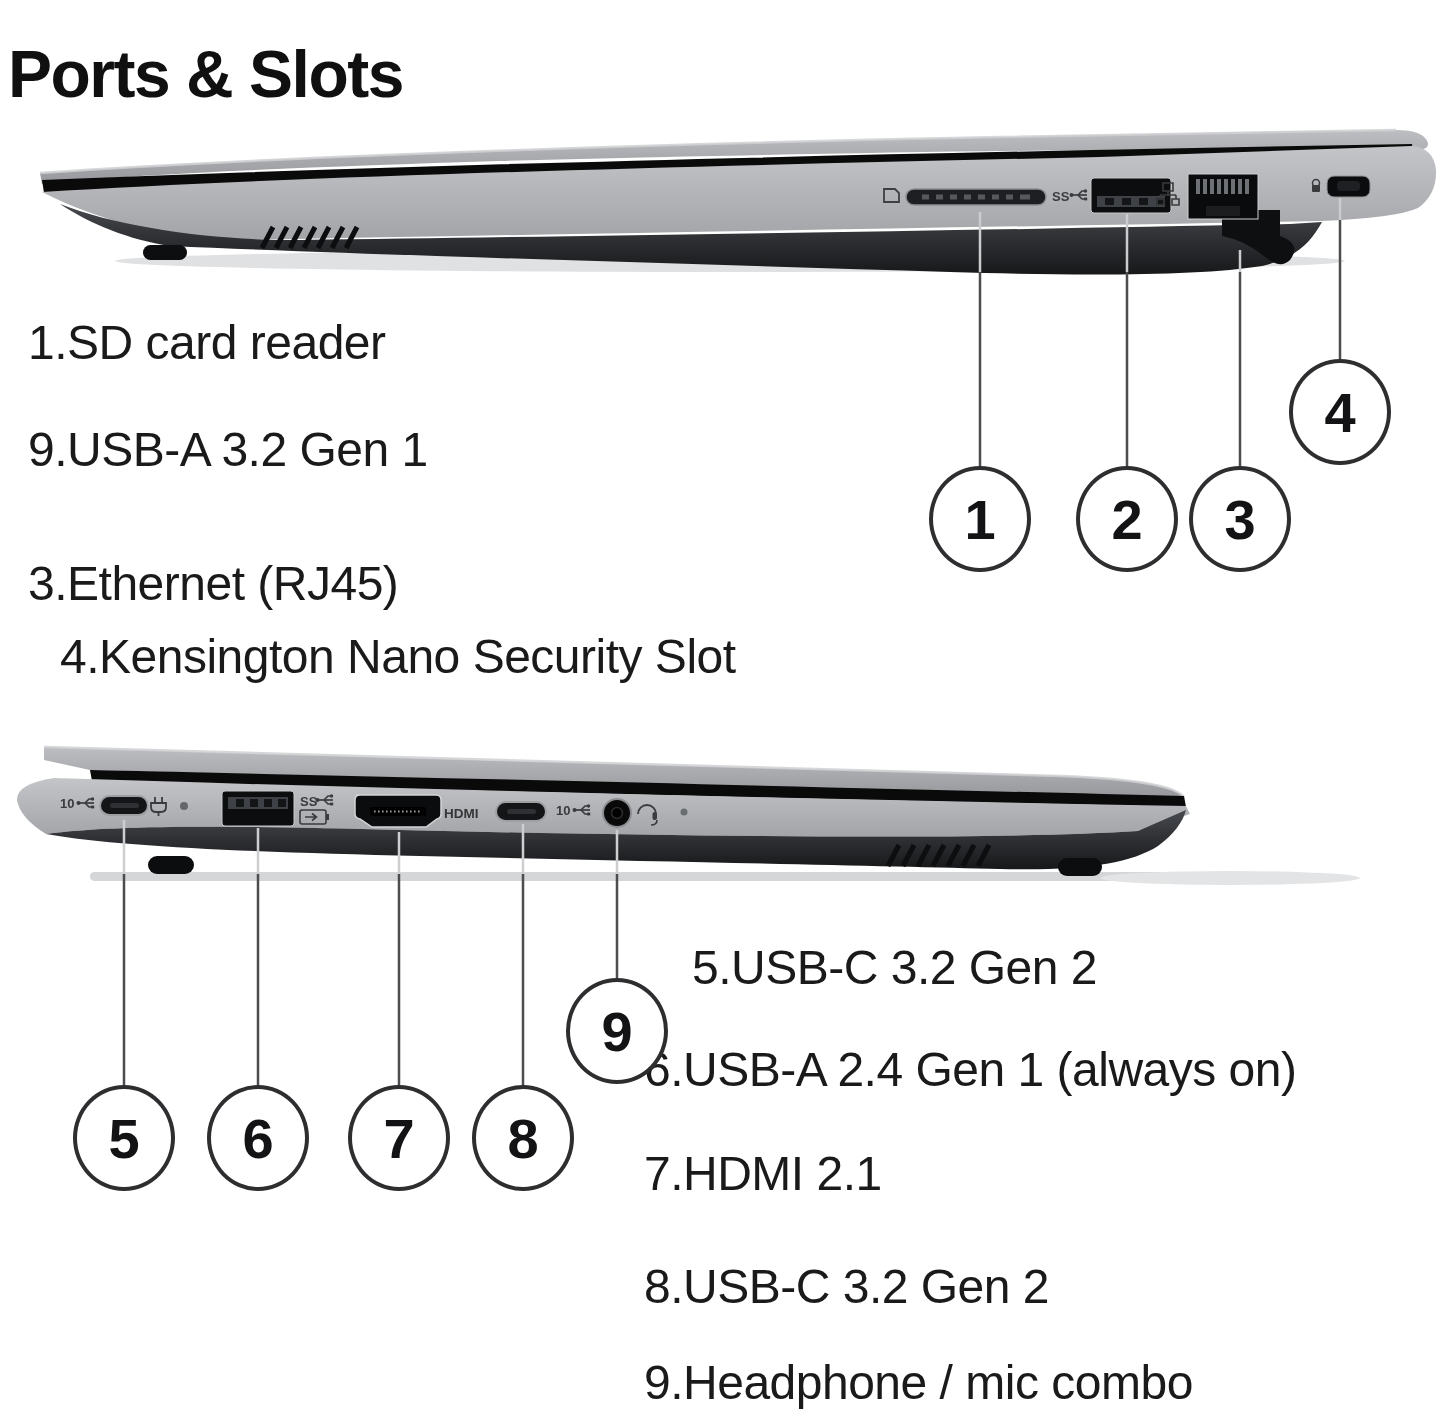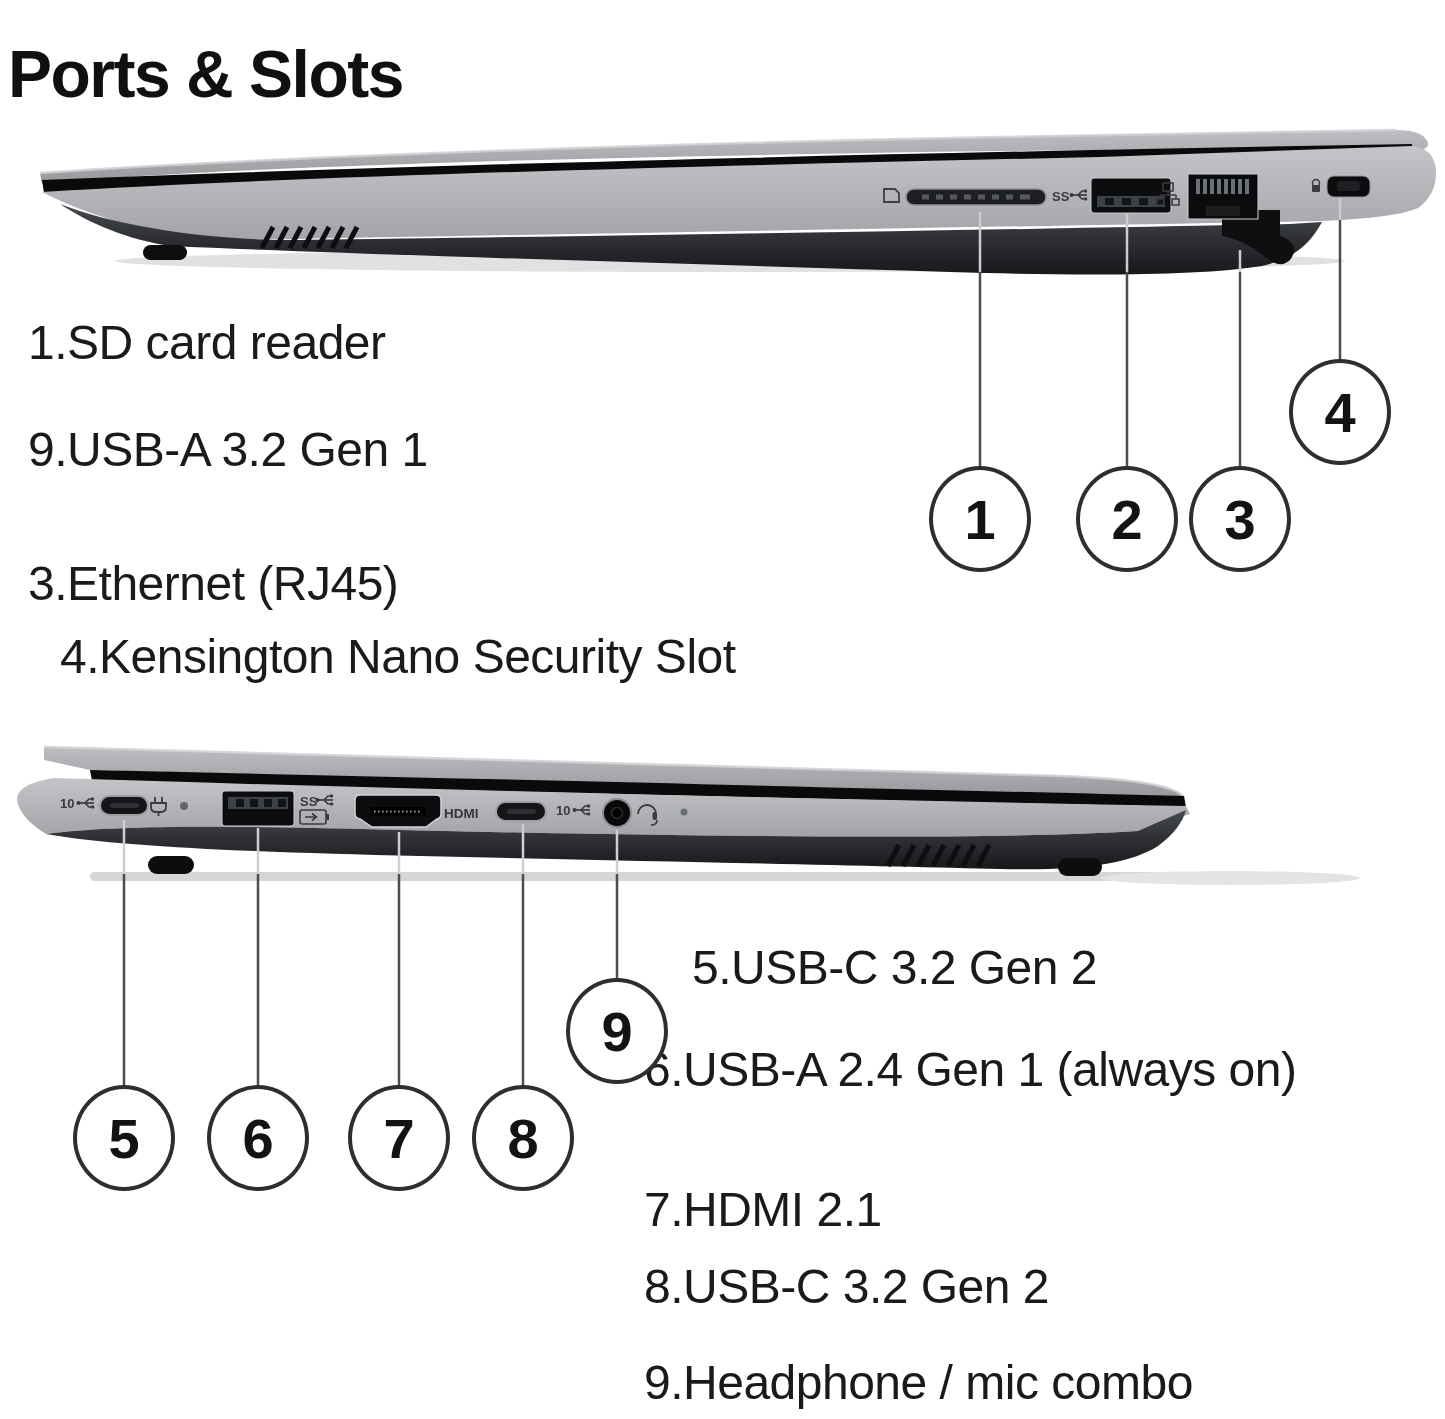--- a/index.html
+++ b/index.html
@@ -222,15 +222,15 @@
 <div class="callout" style="left:472px;top:1085px;">8</div>
 <div class="callout" style="left:566px;top:978px;">9</div>
 
 <div class="legend-item" style="left:28px;top:315px;">1.SD card reader</div>
 <div class="legend-item" style="left:28px;top:422px;">9.USB-A 3.2 Gen 1</div>
 <div class="legend-item" style="left:28px;top:524px;margin-top:32px;">3.Ethernet (RJ45)</div>
 <div class="legend-item" style="left:28px;top:629px;margin-left:32px;">4.Kensington Nano Security Slot</div>
 
 <div class="legend-item" style="left:644px;top:940px;margin-left:48px;">5.USB-C 3.2 Gen 2</div>
 <div class="legend-item" style="left:644px;top:1042px;">6.USB-A 2.4 Gen 1 (always on)</div>
-<div class="legend-item" style="left:644px;top:1146px;margin-top:36px;">7.HDMI 2.1</div>
+<div class="legend-item" style="left:644px;top:1146px;">7.HDMI 2.1</div>
 <div class="legend-item" style="left:644px;top:1259px;">8.USB-C 3.2 Gen 2</div>
 <div class="legend-item" style="left:644px;top:1355px;text-align:center;">9.Headphone / mic combo</div>
 
 </body></html>

